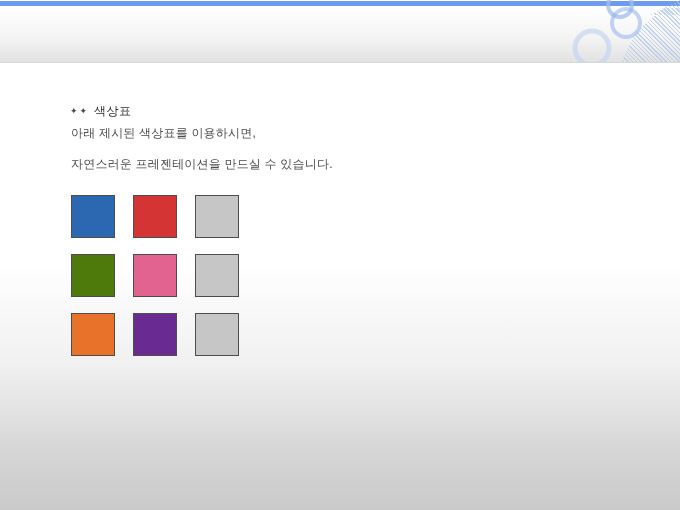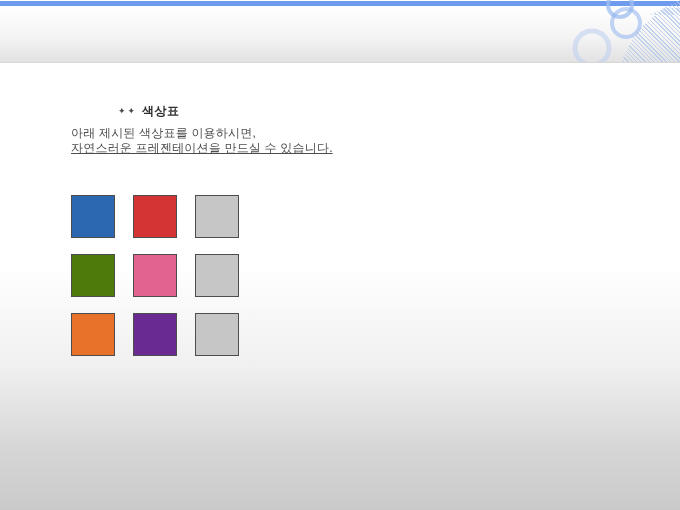--- a/index.html
+++ b/index.html
@@ -66,41 +66,40 @@
       rgba(176, 198, 233, 0.7) 2px,
       rgba(176, 198, 233, 0.7) 3px
     );
     clip-path: polygon(30% 100%, 100% 0, 100% 100%);
   }
   
   .title-row {
     position: absolute;
     top: 103px; left: 70px;
     font-size: 12px;
-    font-weight: bold;
+    font-weight: normal;
     color: #2e2e2e;
     letter-spacing: 0.5px;
-    margin-left: 48px;
   }
   .title-bullet {
     font-size: 9px;
     color: #4a4a4a;
     margin-right: 5px;
     letter-spacing: 2px;
     vertical-align: 1px;
   }
   .body-line {
     position: absolute;
     left: 71px;
     font-size: 12px;
     color: #4c4c4c;
     letter-spacing: 0.2px;
   }
   .body-line-1 { top: 125px; text-align: center; }
-  .body-line-2 { top: 140px; text-decoration: underline; }
+  .body-line-2 { top: 156px; }
   
   .color-grid {
     position: absolute;
     top: 195px; left: 71px;
     display: grid;
     grid-template-columns: repeat(3, 44px);
     grid-template-rows: repeat(3, 43px);
     column-gap: 18px;
     row-gap: 16px;
   }

